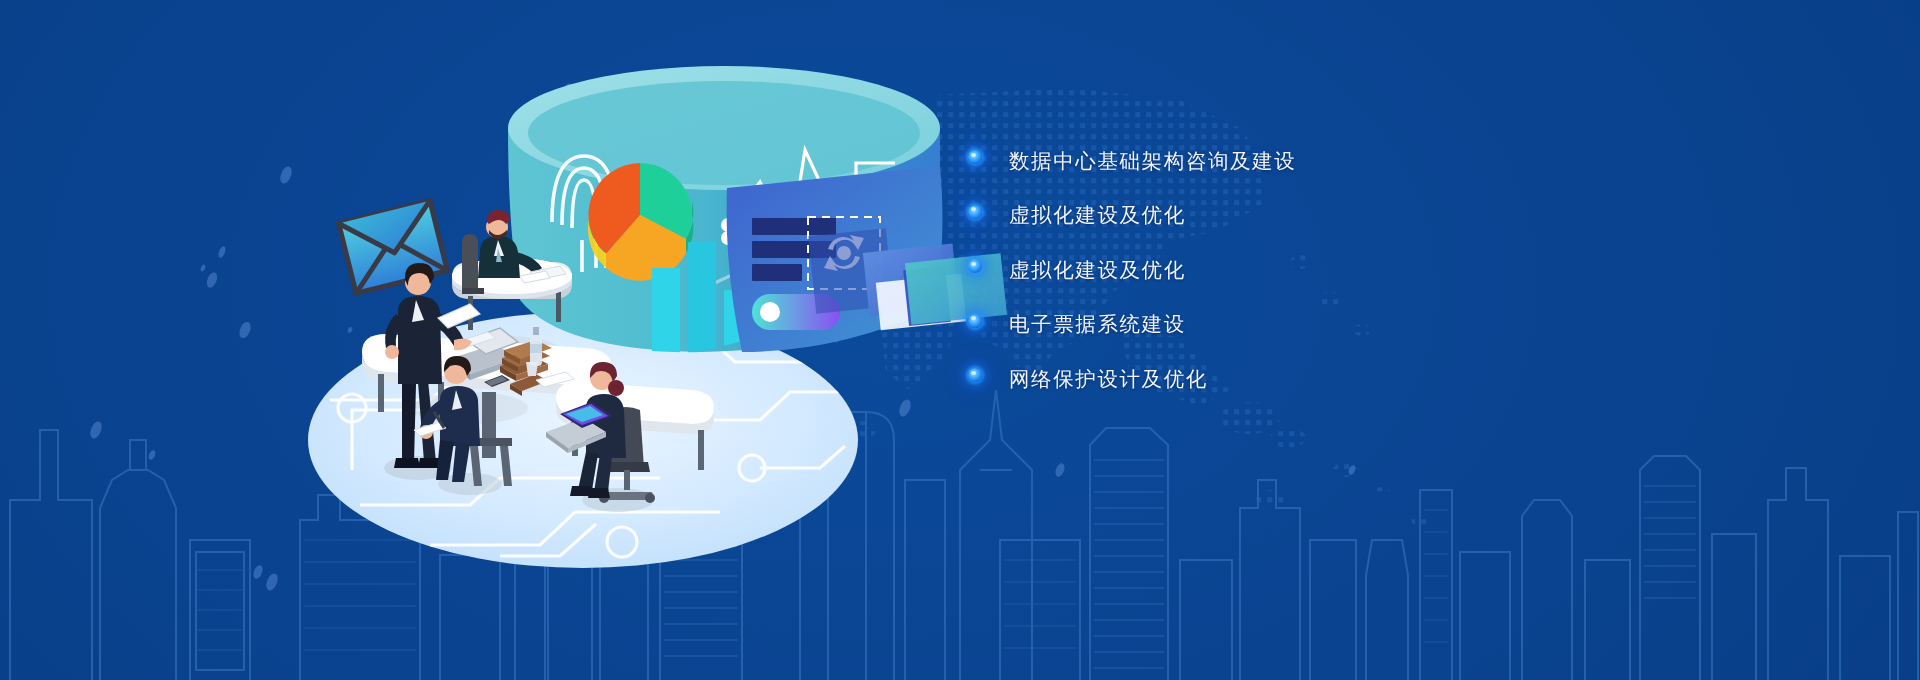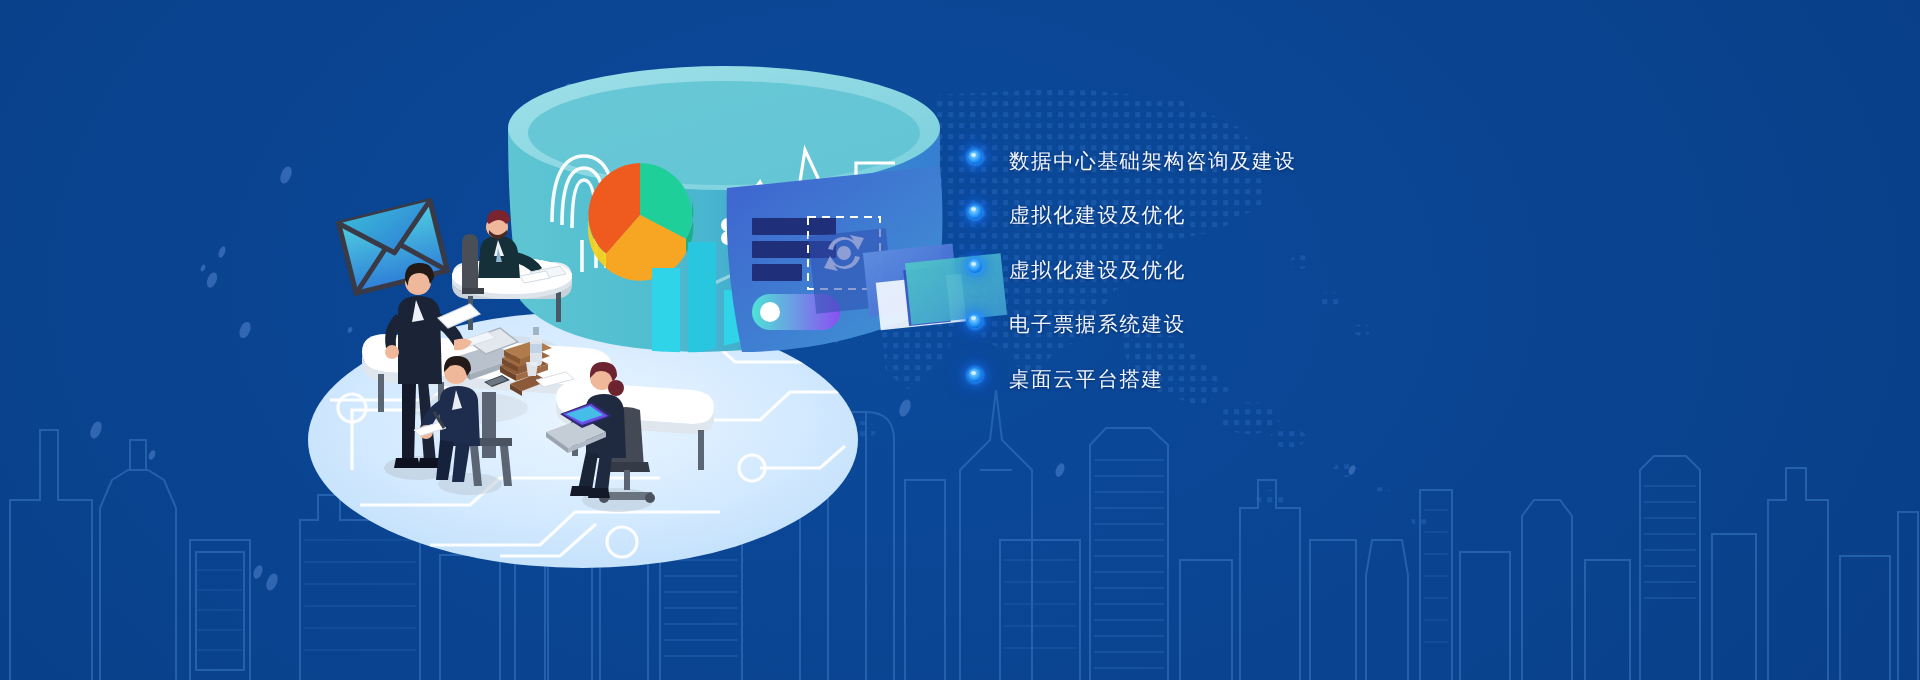--- a/index.html
+++ b/index.html
@@ -517,17 +517,17 @@
     <div class="svc-item">
       <span class="svc-dot"></span>
       <span class="svc-label">虚拟化建设及优化</span>
     </div>
     <div class="svc-item">
       <span class="svc-dot"></span>
       <span class="svc-label">电子票据系统建设</span>
     </div>
     <div class="svc-item">
       <span class="svc-dot"></span>
-      <span class="svc-label">桌面云平台搭建</span>
+      <span class="svc-label">网络保护设计及优化</span>
     </div>
   </div>
 
 </div>
 
 </body></html>

